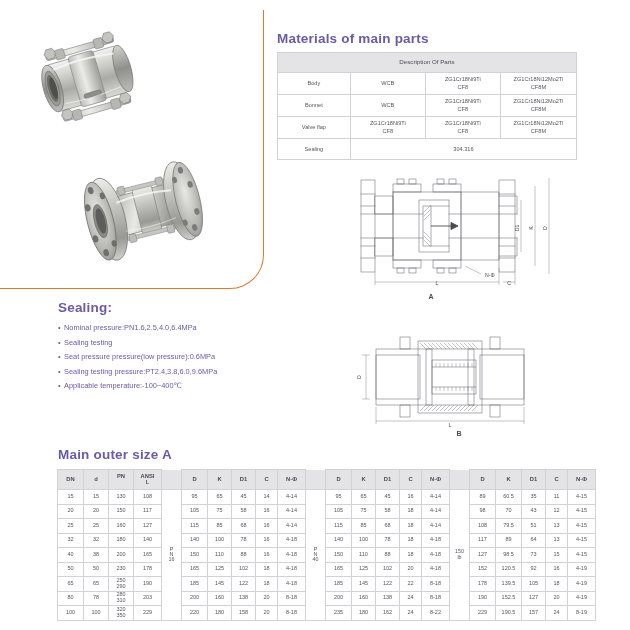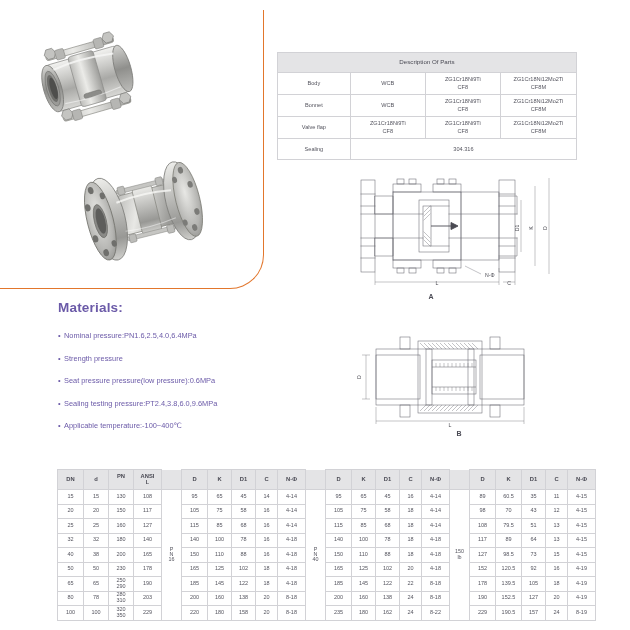--- a/index.html
+++ b/index.html
@@ -62,21 +62,21 @@
     height:13px;
   }
   #materials-table td.lbl{width:74px;}
   #materials-table td.val{width:75px;}
 
   
   #features-list{
     position:absolute;left:58px;top:321px;width:300px;
     font-size:7.4px;color:#6b5aa8;line-height:1.97;
   }
-  #features-list .feat{white-space:nowrap;margin-top:8px;}
+  #features-list .feat{white-space:nowrap;}
   #features-list .bullet{display:inline-block;width:6px;}
 
   
   .drawing{position:absolute;}
   .drawing-label{
     position:absolute;font-size:7px;font-weight:bold;color:#4a4a54;
     text-align:center;width:20px;
   }
 
   
@@ -231,20 +231,21 @@
           <ellipse cx="44" cy="38" rx="2.6" ry="3.4"></ellipse>
           <ellipse cx="44" cy="87" rx="2.6" ry="3.4"></ellipse>
         </g>
 
         <path d="M56 48 Q84 44 112 49" stroke="#f7f7f5" stroke-width="2" fill="none" opacity="0.8"></path>
         <path d="M58 78 Q84 81 110 77" stroke="#ffffff" stroke-width="1" fill="none" opacity="0.45"></path>
       </g>
     </svg>
   </div>
 
+  <div class="heading" id="materials-title">Materials of main parts</div>
 
   <table id="materials-table">
     <tbody>
       <tr>
         <td class="hdr" colspan="4">Description Of Parts</td>
       </tr>
       <tr>
         <td class="lbl">Body</td>
         <td class="val" style="white-space:pre-line">WCB</td>
         <td class="val" style="white-space:pre-line">ZG1Cr18Ni9Ti
@@ -451,29 +452,30 @@
         </g>
       </g>
       <g fill="#4a4a52" font-size="5.2" font-family="Liberation Sans, sans-serif">
         <text x="13" y="50" transform="rotate(-90 13 50)" text-anchor="middle">D</text>
         <text x="102" y="100" text-anchor="middle">L</text>
       </g>
     </svg>
   </div>
   <div class="drawing-label" style="left:449px;top:430px;">B</div>
 
-  <div class="heading" id="features-title">Materials:</div>
+  <div class="heading" id="features-title">Sealing:</div>
   <div id="features-list">
     <div class="feat"><span class="bullet">•</span><span>Nominal pressure:PN1.6,2.5,4.0,6.4MPa</span></div>
-    <div class="feat"><span class="bullet">•</span><span>Strength pressure</span></div>
+    <div class="feat"><span class="bullet">•</span><span>Sealing testing</span></div>
     <div class="feat"><span class="bullet">•</span><span>Seat pressure pressure(low pressure):0.6MPa</span></div>
     <div class="feat"><span class="bullet">•</span><span>Sealing testing pressure:PT2.4,3.8,6.0,9.6MPa</span></div>
     <div class="feat"><span class="bullet">•</span><span>Applicable temperature:-100~400℃</span></div>
   </div>
 
+  <div class="heading" id="sizes-title">Main outer size A</div>
 
   <table id="sizes-table">
     <colgroup>
       <col style="width:26px">
         <col style="width:25px">
         <col style="width:25px">
         <col style="width:28px">
       <col style="width:20px">
       <col style="width:26px">
         <col style="width:24px">

